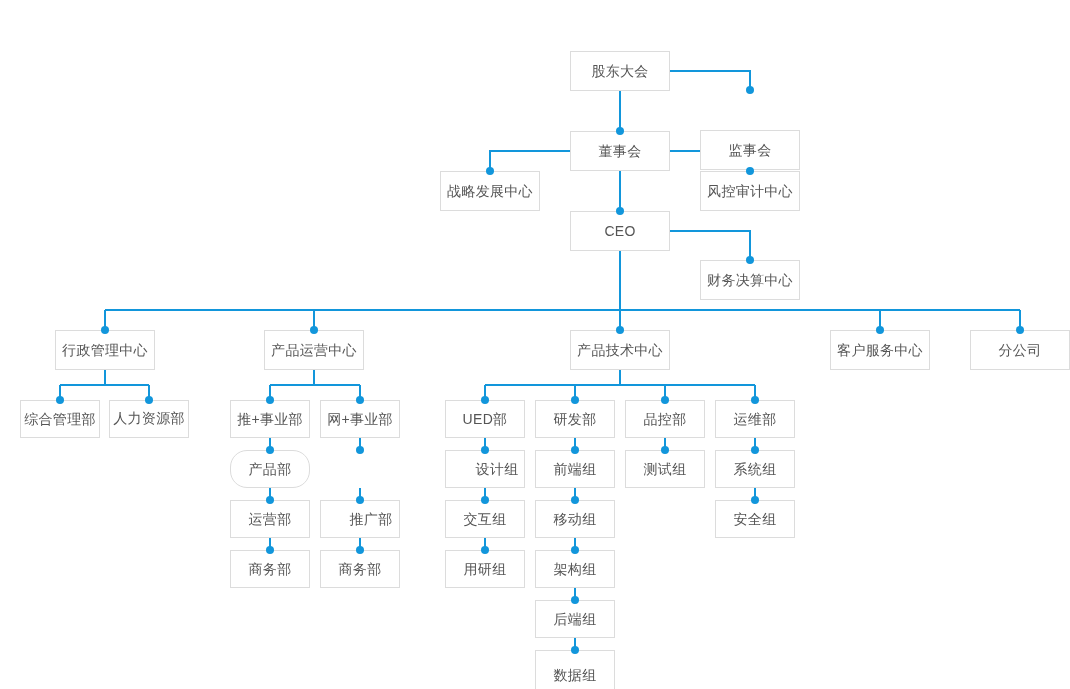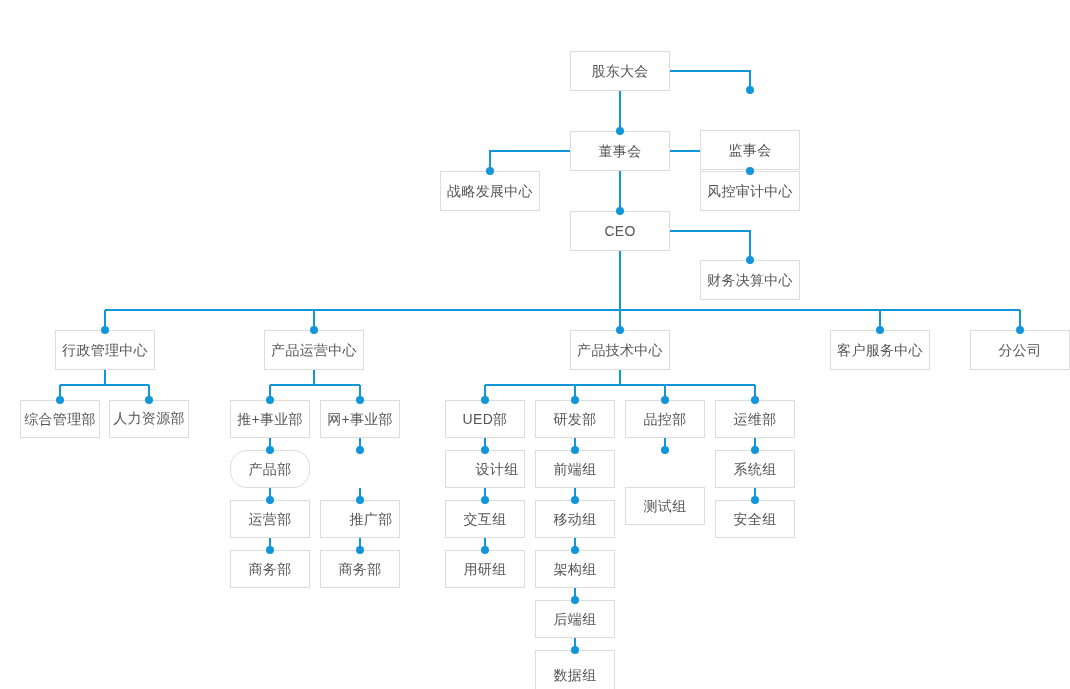--- a/index.html
+++ b/index.html
@@ -224,21 +224,21 @@
     </div>
     <span class="dot" style="left: 571px; top: 596px; background: rgb(18, 150, 219);"></span>
     <div class="node" style="left: 535px; top: 650px; width: 80px; height: 50px; border-color: rgb(220, 220, 220); background: rgb(255, 255, 255); color: rgb(85, 85, 85);">
       <span class="node-label">数据组</span>
     </div>
     <span class="dot" style="left: 571px; top: 646px; background: rgb(18, 150, 219);"></span>
     <div class="node" style="left: 625px; top: 400px; width: 80px; height: 38px; border-color: rgb(220, 220, 220); background: rgb(255, 255, 255); color: rgb(85, 85, 85);">
       <span class="node-label">品控部</span>
     </div>
     <span class="dot" style="left: 661px; top: 396px; background: rgb(18, 150, 219);"></span>
-    <div class="node" style="left: 625px; top: 450px; width: 80px; height: 38px; border-color: rgb(220, 220, 220); background: rgb(255, 255, 255); color: rgb(85, 85, 85); margin-top: 37px;">
+    <div class="node" style="left: 625px; top: 450px; width: 80px; height: 38px; border-color: rgb(220, 220, 220); background: rgb(255, 255, 255); color: rgb(85, 85, 85);">
       <span class="node-label">测试组</span>
     </div>
     <span class="dot" style="left: 661px; top: 446px; background: rgb(18, 150, 219);"></span>
     <div class="node" style="left: 715px; top: 400px; width: 80px; height: 38px; border-color: rgb(220, 220, 220); background: rgb(255, 255, 255); color: rgb(85, 85, 85);">
       <span class="node-label">运维部</span>
     </div>
     <span class="dot" style="left: 751px; top: 396px; background: rgb(18, 150, 219);"></span>
     <div class="node" style="left: 715px; top: 450px; width: 80px; height: 38px; border-color: rgb(220, 220, 220); background: rgb(255, 255, 255); color: rgb(85, 85, 85);">
       <span class="node-label">系统组</span>
     </div>

